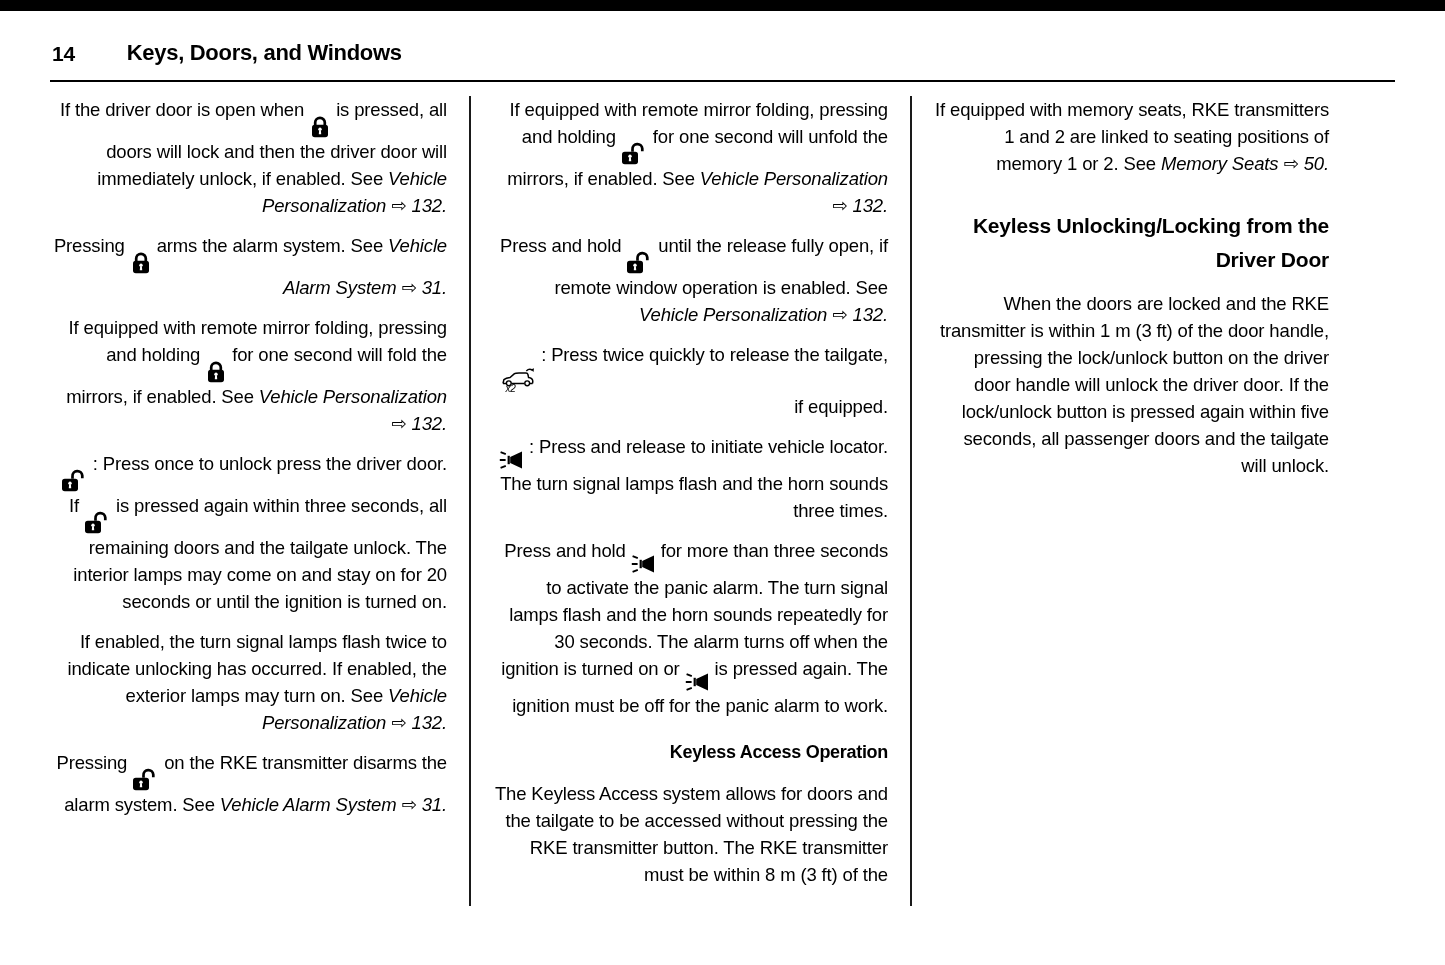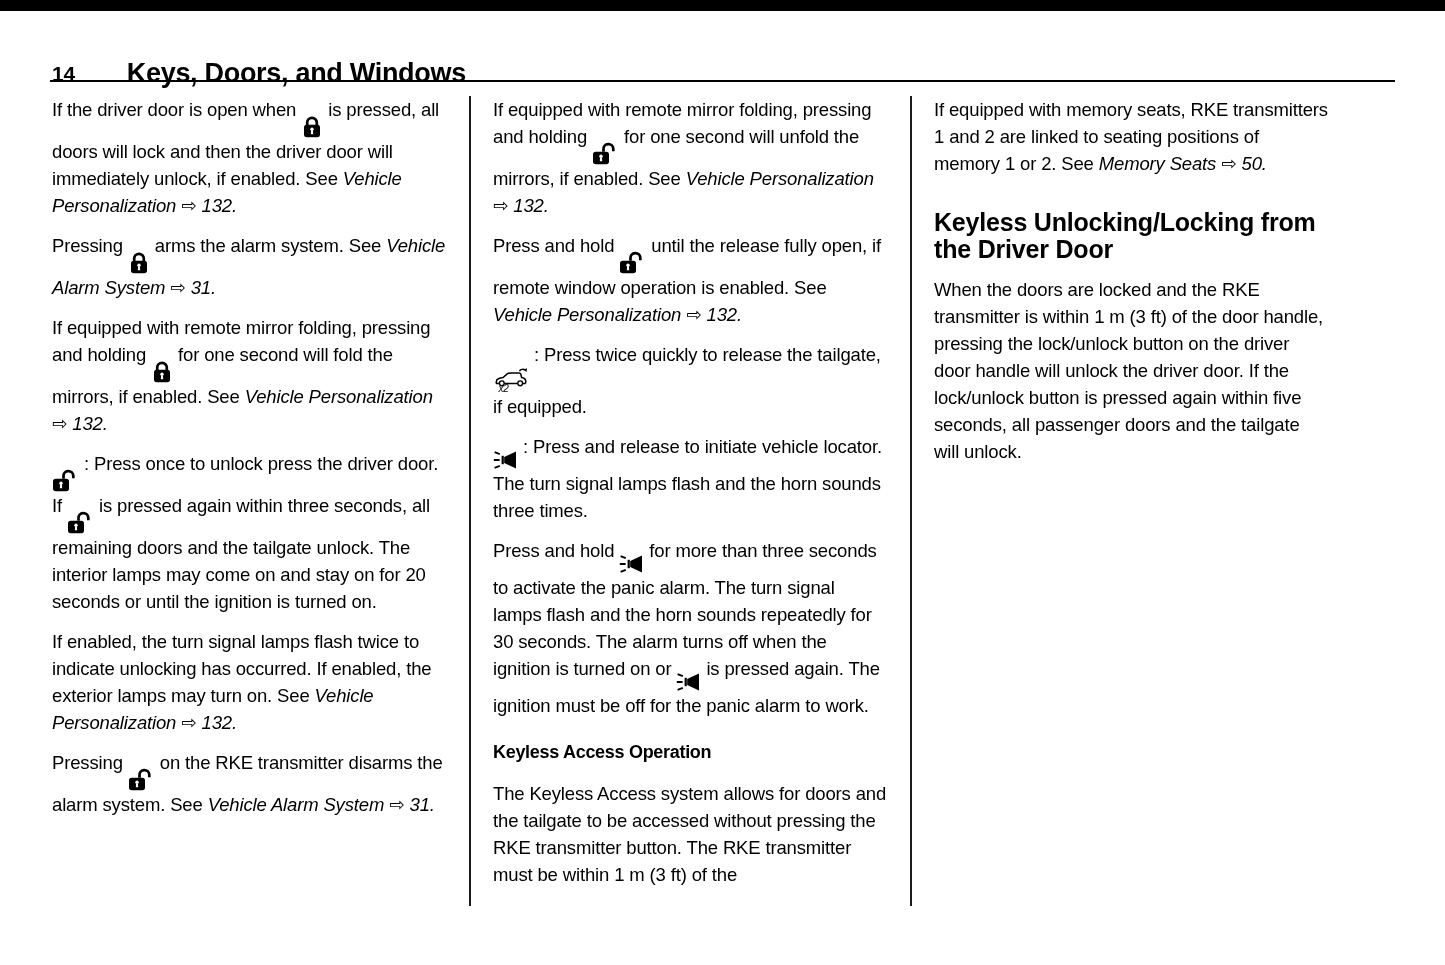--- a/index.html
+++ b/index.html
@@ -9,54 +9,54 @@
     background:#ffffff;
     color:#000;
     font-family:"Liberation Sans","DejaVu Sans",sans-serif;
     overflow:hidden;
   }
   .top-bar{
     position:absolute;top:0;left:0;
     width:100%;height:11px;background:#000;
   }
   .header{
-    position:absolute;top:58px;left:52px;right:52px;
-    display:flex;align-items:center;
+    position:absolute;top:40px;left:52px;right:52px;
+    display:flex;align-items:flex-end;
   }
   .page-num{
     font-size:21px;font-weight:bold;letter-spacing:-0.3px;
     margin-right:52px;
   }
   .chapter{
-    font-size:27px;font-weight:bold;margin:0;letter-spacing:-0.3px;
+    font-size:22px;font-weight:bold;margin:0;letter-spacing:-0.3px;
   }
   .header-rule{
     position:absolute;top:80px;left:50px;right:50px;
     height:2px;background:#000;
   }
   .columns{
     position:absolute;top:96px;left:52px;
     display:flex;align-items:flex-start;
   }
-  .col{width:395px;}
+  .col{width:395px;text-align:right;}
   .vrule{
     width:2px;height:810px;background:#1a1a1a;
     margin:0 22px;flex:0 0 auto;
   }
   .col p{
     margin:0 0 13px 0;
     font-size:18.5px;line-height:27px;letter-spacing:-0.15px;
   }
   .col h2{
     margin:19px 0 14px 0;
     font-size:18px;line-height:28px;letter-spacing:-0.3px;
   }
   .col h3{
     margin:32px 0 13px 0;
-    font-size:25px;line-height:27px;letter-spacing:-0.2px;
+    font-size:21px;line-height:34px;letter-spacing:-0.2px;
   }
   .it{font-style:italic;}
   .icon{display:inline-block;vertical-align:-5px;line-height:0;}
   .icon svg{display:inline-block;vertical-align:top;}
   .icon-horn{vertical-align:-3px;}
   .icon-tailgate-x2{vertical-align:-11px;}
 </style>
 </head>
 <body>
 
@@ -139,21 +139,21 @@
         <p><span>Press and hold </span><span class="icon icon-horn"><svg width="25" height="20" viewBox="0 0 25 20">
               <rect x="8.6" y="5.8" width="2.2" height="8.4" fill="#000"></rect>
               <polygon points="11.2,7 23,1.5 23,18.5 11.2,13" fill="#000"></polygon>
               <path d="M6.8,4.2 L1.6,2.2 M6.6,10 L0.8,10 M6.8,15.8 L1.6,17.8" stroke="#000" stroke-width="1.8" fill="none"></path>
             </svg></span><span> for more than three seconds to activate the panic alarm. The turn signal lamps flash and the horn sounds repeatedly for 30 seconds. The alarm turns off when the ignition is turned on or </span><span class="icon icon-horn"><svg width="25" height="20" viewBox="0 0 25 20">
               <rect x="8.6" y="5.8" width="2.2" height="8.4" fill="#000"></rect>
               <polygon points="11.2,7 23,1.5 23,18.5 11.2,13" fill="#000"></polygon>
               <path d="M6.8,4.2 L1.6,2.2 M6.6,10 L0.8,10 M6.8,15.8 L1.6,17.8" stroke="#000" stroke-width="1.8" fill="none"></path>
             </svg></span><span> is pressed again. The ignition must be off for the panic alarm to work.</span></p>
         <h2><span>Keyless Access Operation</span></h2>
-        <p><span>The Keyless Access system allows for doors and the tailgate to be accessed without pressing the RKE transmitter button. The RKE transmitter must be within 1 m (3 ft) of the</span></p>
+        <p><span>The Keyless Access system allows for doors and the tailgate to be accessed without pressing the RKE transmitter button. The RKE transmitter must be within 8 m (3 ft) of the</span></p>
       </section>
     <div class="vrule"></div>
     <section class="col">
         <p><span>If equipped with memory seats, RKE transmitters 1 and 2 are linked to seating positions of memory 1 or 2. See </span><span class="it">Memory Seats ⇨ 50.</span></p>
         <h3><span>Keyless Unlocking/Locking from the Driver Door</span></h3>
         <p><span>When the doors are locked and the RKE transmitter is within 1 m (3 ft) of the door handle, pressing the lock/unlock button on the driver door handle will unlock the driver door. If the lock/unlock button is pressed again within five seconds, all passenger doors and the tailgate will unlock.</span></p>
       </section>
   </div>
 </div>
 

